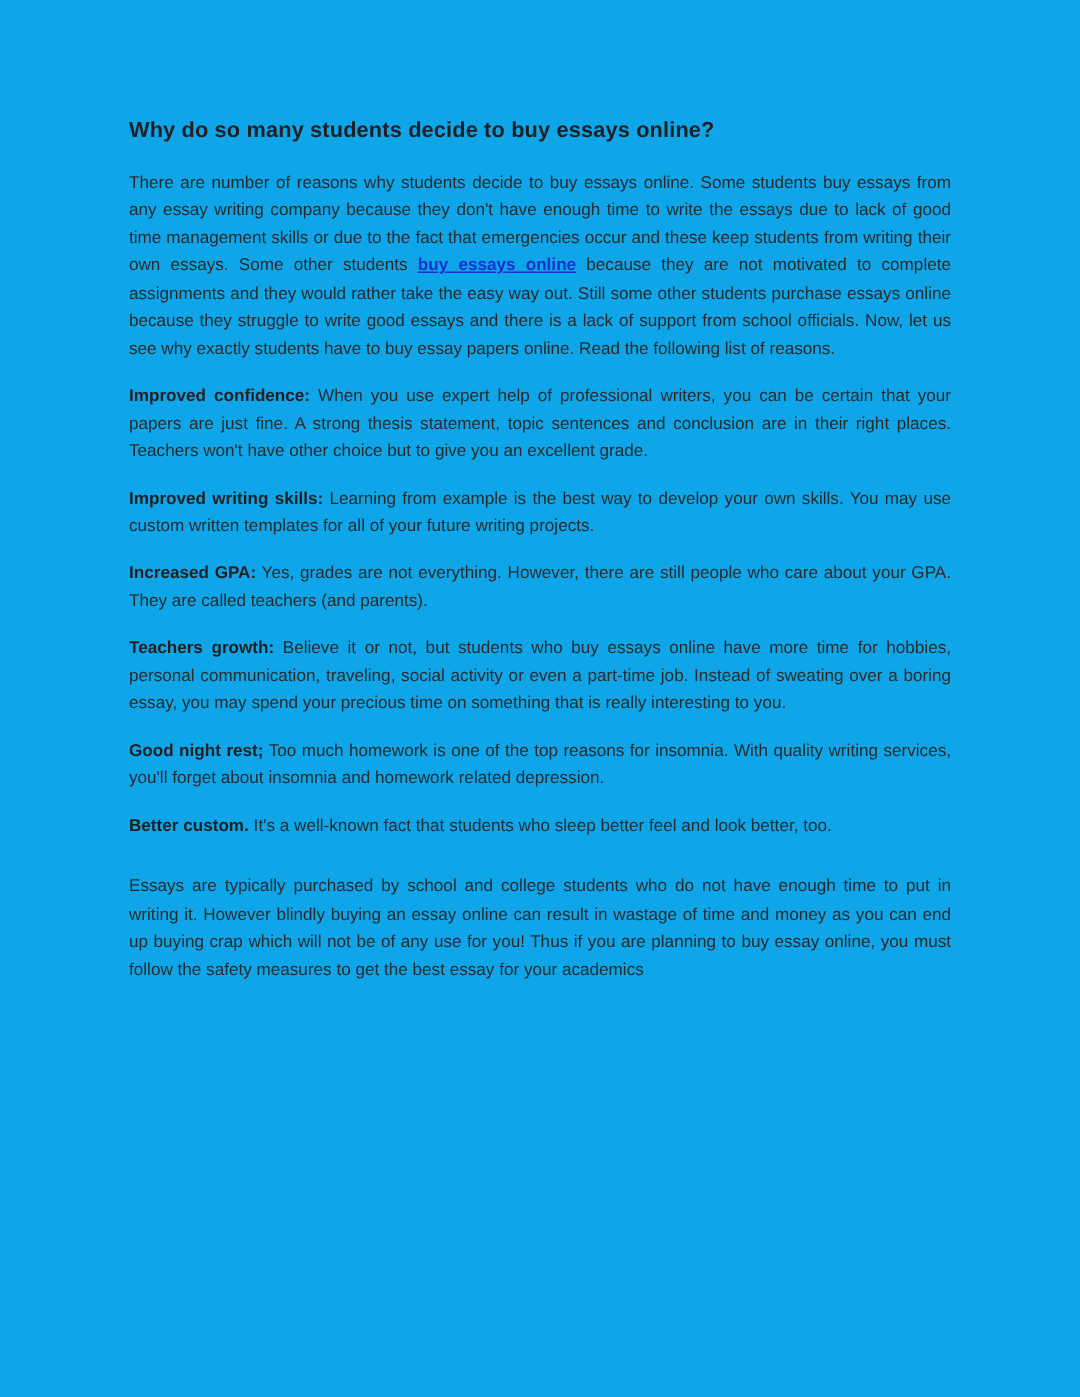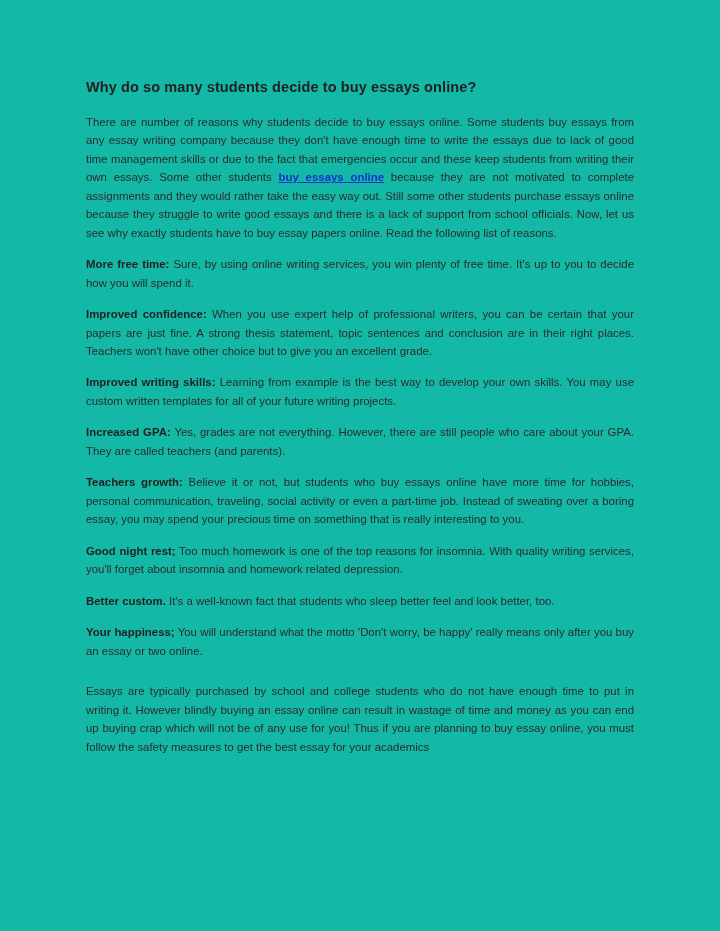--- a/index.html
+++ b/index.html
@@ -10,21 +10,21 @@
   body {
     width: 720px;
     height: 931px;
     font-family: "Liberation Sans", sans-serif;
     color: #231f20;
     overflow: hidden;
   }
   .page {
     width: 720px;
     height: 931px;
-    background: #14b8a6;
+    background: #0ea5e9;
     box-sizing: border-box;
     position: relative;
   }
   .content {
     position: absolute;
     left: 86px;
     top: 78px;
     width: 548px;
   }
   h1.doc-title {
@@ -61,36 +61,34 @@
 </head>
 <body>
 
 <div class="page">
   <div class="content">
 
     <h1 class="doc-title">Why do so many students decide to buy essays online?</h1>
 
     <p class="para"><span>There are number of reasons why students decide to buy essays online. Some students buy essays from any essay writing company because they don't have enough time to write the essays due to lack of good time management skills or due to the fact that emergencies occur and these keep students from writing their own essays. Some other students </span><a class="inline-link" href="#">buy essays online</a><span> because they are not motivated to complete assignments and they would rather take the easy way out. Still some other students purchase essays online because they struggle to write good essays and there is a lack of support from school officials. Now, let us see why exactly students have to buy essay papers online. Read the following list of reasons.</span></p>
 
-    <p class="para"><span class="lead">More free time:</span><span> Sure, by using online writing services, you win plenty of free time. It's up to you to decide how you will spend it.</span></p>
 
     <p class="para"><span class="lead">Improved confidence:</span><span> When you use expert help of professional writers, you can be certain that your papers are just fine. A strong thesis statement, topic sentences and conclusion are in their right places. Teachers won't have other choice but to give you an excellent grade.</span></p>
 
     <p class="para"><span class="lead">Improved writing skills:</span><span> Learning from example is the best way to develop your own skills. You may use custom written templates for all of your future writing projects.</span></p>
 
     <p class="para"><span class="lead">Increased GPA:</span><span> Yes, grades are not everything. However, there are still people who care about your GPA. They are called teachers (and parents).</span></p>
 
 
     <p class="para"><span class="lead">Teachers growth:</span><span> Believe it or not, but students who buy essays online have more time for hobbies, personal communication, traveling, social activity or even a part-time job. Instead of sweating over a boring essay, you may spend your precious time on something that is really interesting to you.</span></p>
 
     <p class="para"><span class="lead">Good night rest;</span><span> Too much homework is one of the top reasons for insomnia. With quality writing services, you'll forget about insomnia and homework related depression.</span></p>
 
     <p class="para"><span class="lead">Better custom.</span><span> It's a well-known fact that students who sleep better feel and look better, too.</span></p>
 
 
-    <p class="para"><span class="lead">Your happiness;</span><span> You will understand what the motto 'Don't worry, be happy' really means only after you buy an essay or two online.</span></p>
 
     <div class="spacer-lg"></div>
 
     <p class="para">Essays are typically purchased by school and college students who do not have enough time to put in writing it. However blindly buying an essay online can result in wastage of time and money as you can end up buying crap which will not be of any use for you! Thus if you are planning to buy essay online, you must follow the safety measures to get the best essay for your academics</p>
 
   </div>
 </div>
 
 </body></html>

